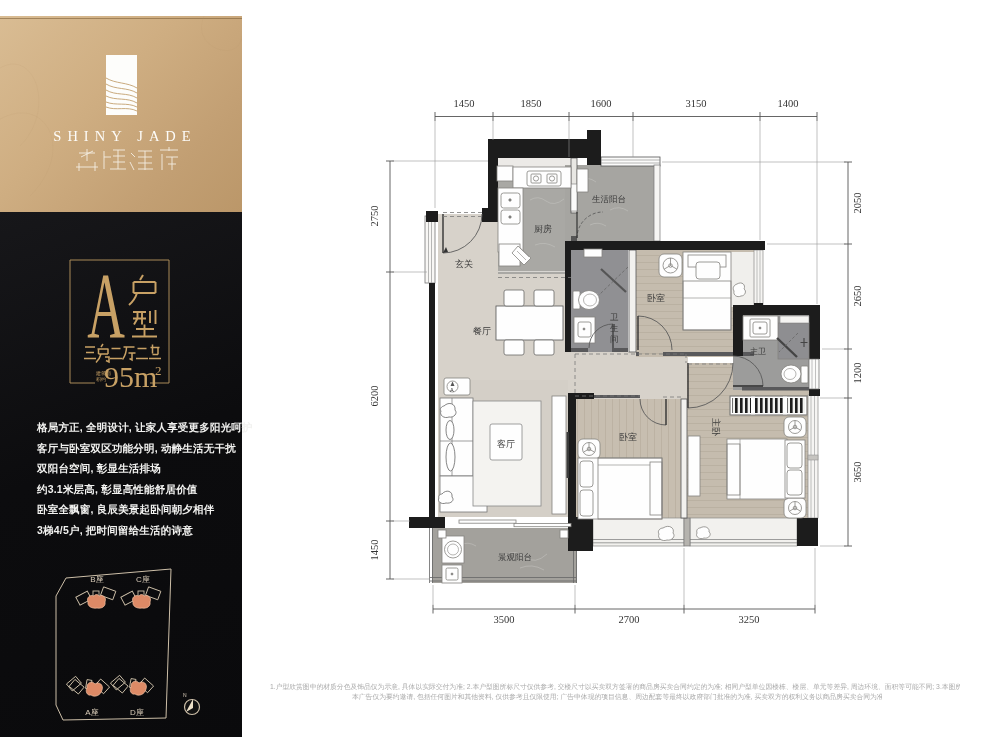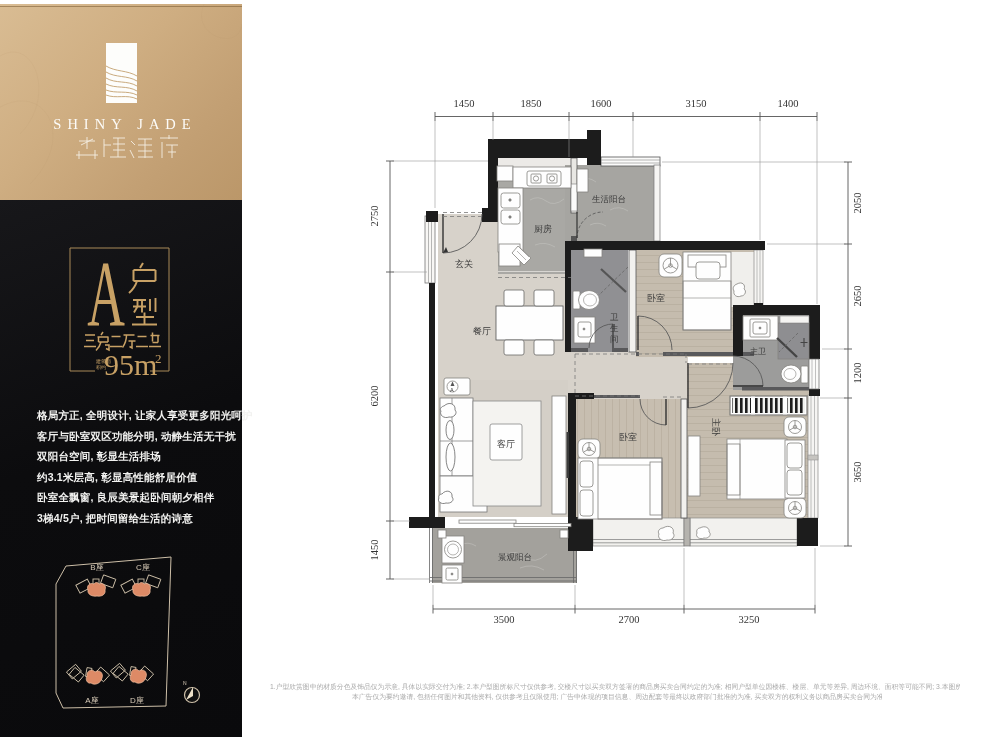--- a/index.html
+++ b/index.html
@@ -1,18 +1,18 @@
 <!DOCTYPE html>
 <html><head>
 <meta charset="utf-8">
 <style>
   html,body{margin:0;padding:0;}
   body{width:1000px;height:737px;position:relative;background:#fff;overflow:hidden;
        font-family:"Liberation Sans",sans-serif;}
-  #panel{position:absolute;left:0;top:4px;width:242px;height:580px;}
+  #panel{position:absolute;left:0;top:16px;width:242px;height:580px;}
   #gold{position:absolute;left:0;top:0;width:242px;height:196px;
         background:linear-gradient(135deg,#d9bc93 0%,#cfae82 40%,#c29f73 75%,#bb9769 100%);}
   #goldline{position:absolute;left:0;top:2px;width:242px;height:1px;background:rgba(120,90,50,.55);}
   #dark{position:absolute;left:0;top:196px;width:242px;height:541px;
         background:linear-gradient(160deg,#17171a 0%,#0c0c0e 45%,#0a0a0c 100%);}
   .shiny{position:absolute;left:4px;top:112px;width:242px;text-align:center;color:#fdfcf9;
          font-family:"Liberation Serif",serif;font-size:14.5px;letter-spacing:6px;}
 </style>
 </head>
 <body>

